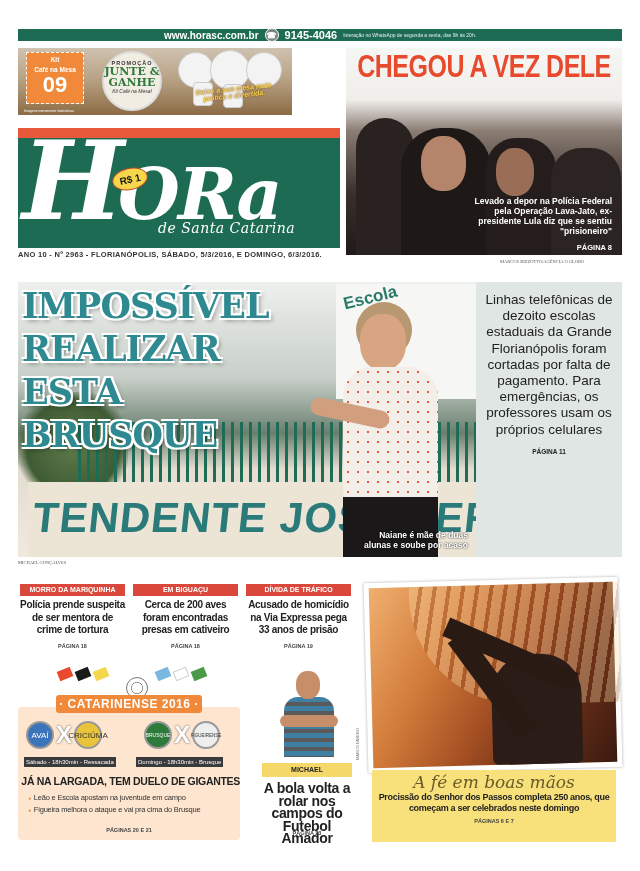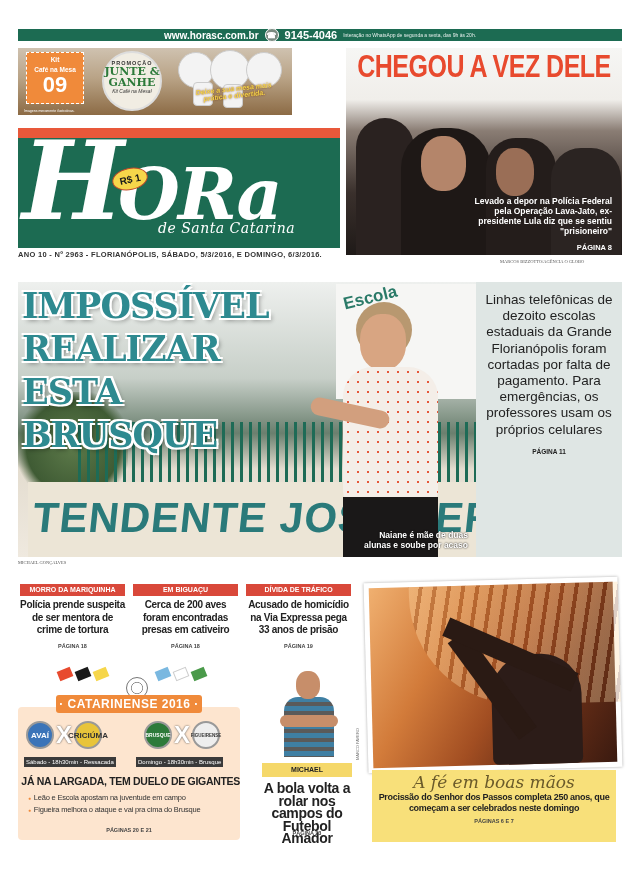--- a/index.html
+++ b/index.html
@@ -69,21 +69,21 @@
 .short .hd{font-size:10px;font-weight:bold;line-height:12.5px;color:#222;letter-spacing:-.3px}
 .short .pg{font-size:5.5px;font-weight:bold;color:#444;margin-top:6px}
 
 #cat{left:18px;top:665px;width:222px;height:175px}
 #cat .flags{left:40px;top:0;width:150px;height:26px}
 #cat .flag{position:absolute;top:4px;width:14px;height:10px;transform:rotate(-22deg)}
 #cat .ball{left:68px;top:12px;width:22px;height:22px;border-radius:50%;background:radial-gradient(circle,#fff 35%,#888 40%,#fff 45%);border:1px solid #777}
 #cat .banner{left:38px;top:30px;width:146px;height:18px;background:#f08a3a;color:#fff;font-size:12px;font-weight:bold;text-align:center;line-height:18px;border-radius:3px;letter-spacing:.5px}
 #cat .panel{left:0;top:42px;width:222px;height:133px;background:#fde5cf;border-radius:4px}
 #cat .match{top:14px;display:flex;align-items:center;gap:2px}
-#cat .crest{width:28px;height:28px;border-radius:50%;border:2px solid #999;display:flex;align-items:center;justify-content:center;font-size:8px;font-weight:bold}
+#cat .crest{width:28px;height:28px;border-radius:50%;border:2px solid #999;display:flex;align-items:center;justify-content:center;font-size:8px;font-weight:normal}
 #cat .x{font-size:24px;font-weight:bold;color:#fff;text-shadow:0 0 2px #444}
 #cat .info{top:50px;background:#3a3a3a;color:#fff;font-size:6px;height:10px;line-height:10px;padding:0 2px;white-space:nowrap}
 #cat .head{left:0;top:68px;width:222px;text-align:right;font-size:10.5px;font-weight:bold;color:#222;letter-spacing:-.3px}
 #cat .b{left:10px;font-size:7.5px;color:#333;white-space:nowrap;letter-spacing:-.2px}
 #cat .b::before{content:"\25CF";color:#f08a3a;font-size:5px;margin-right:3px;vertical-align:middle}
 #cat .pg{left:0;top:120px;width:222px;text-align:center;font-size:5.5px;font-weight:bold;color:#444}
 
 #mich{left:262px;top:665px;width:90px;height:180px;text-align:center}
 #mich .fig{left:22px;top:6px;width:50px;height:90px}
 #mich .fig .hd{left:12px;top:0;width:24px;height:28px;border-radius:45%;background:#c78e6a}

